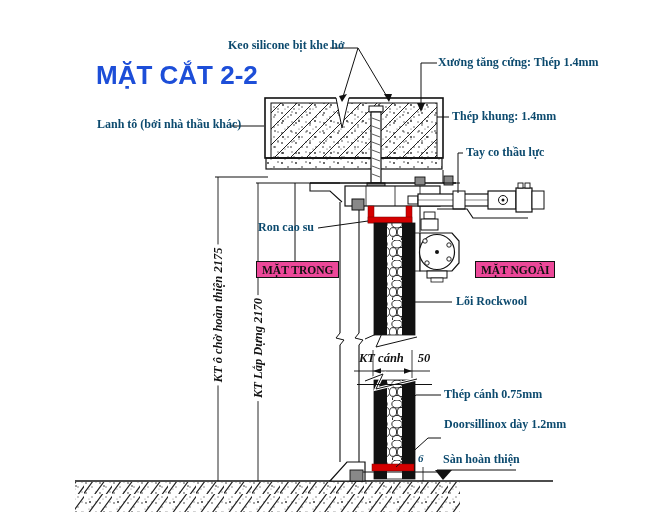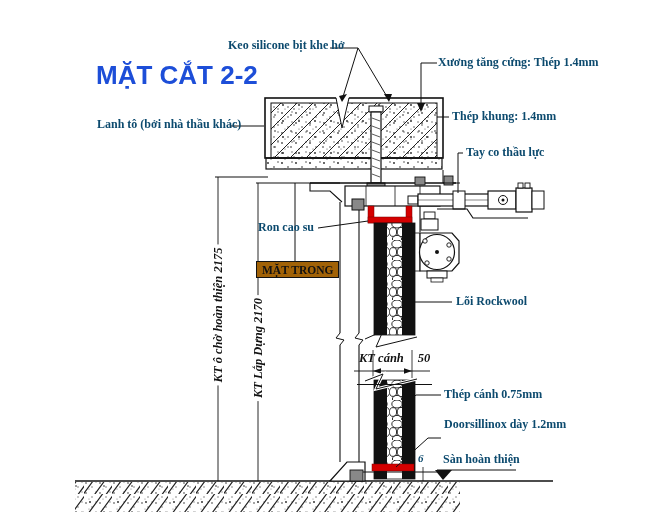--- a/index.html
+++ b/index.html
@@ -10,21 +10,21 @@
   svg{position:absolute;left:0;top:0;}
   .lbl{
     position:absolute;font:bold 12px "Liberation Serif",serif;color:#0c4a6e;
     white-space:nowrap;line-height:1.1;
   }
   .title{
     position:absolute;left:96px;top:60px;
     font:bold 26px "Liberation Sans",sans-serif;color:#1d4ed8;white-space:nowrap;
   }
   .facebox{
-    position:absolute;border:1.6px solid #111;background:#a16207;padding:2px 5px 1px 5px;
+    position:absolute;border:1.6px solid #111;background:#ec4899;padding:2px 5px 1px 5px;
     font:bold 11.5px "Liberation Serif",serif;white-space:nowrap;text-align:center;
   }
   .vlbl{
     position:absolute;font:bold italic 12.5px "Liberation Serif",serif;white-space:nowrap;
     transform:translate(-50%,-50%) rotate(-90deg);background:#fff;padding:0 3px;
   }
   .dimlbl{
     position:absolute;left:357px;top:351px;
     font:bold italic 12.5px "Liberation Serif",serif;white-space:nowrap;
     border-bottom:1.3px solid #111;padding:0 2px 18px 2px;
@@ -215,20 +215,21 @@
 <div class="lbl" style="left:452px;top:110px;">Thép khung: 1.4mm</div>
 <div class="lbl" style="left:466px;top:146px;">Tay co thầu lực</div>
 <div class="lbl" style="left:258px;top:221px;">Ron cao su</div>
 <div class="lbl" style="left:456px;top:295px;">Lõi Rockwool</div>
 <div class="lbl" style="left:444px;top:388px;">Thép cánh 0.75mm</div>
 <div class="lbl" style="left:444px;top:418px;">Doorsillinox dày 1.2mm</div>
 <div class="lbl" style="left:443px;top:453px;">Sàn hoàn thiện</div>
 <div class="lbl small-i" style="left:418px;top:452px;">6</div>
 
 <div class="facebox" style="left:256px;top:261px;">MẶT TRONG</div>
+<div class="facebox" style="left:475px;top:261px;">MẶT NGOÀI</div>
 
 <div class="vlbl" style="left:218px;top:315px;">KT ô chờ hoàn thiện 2175</div>
 <div class="vlbl" style="left:258px;top:348px;">KT Lắp Dựng 2170</div>
 
 <div class="dimlbl">
   <span>KT cánh</span><span class="gap"></span><span>50</span>
 </div>
 
 </div>
 

